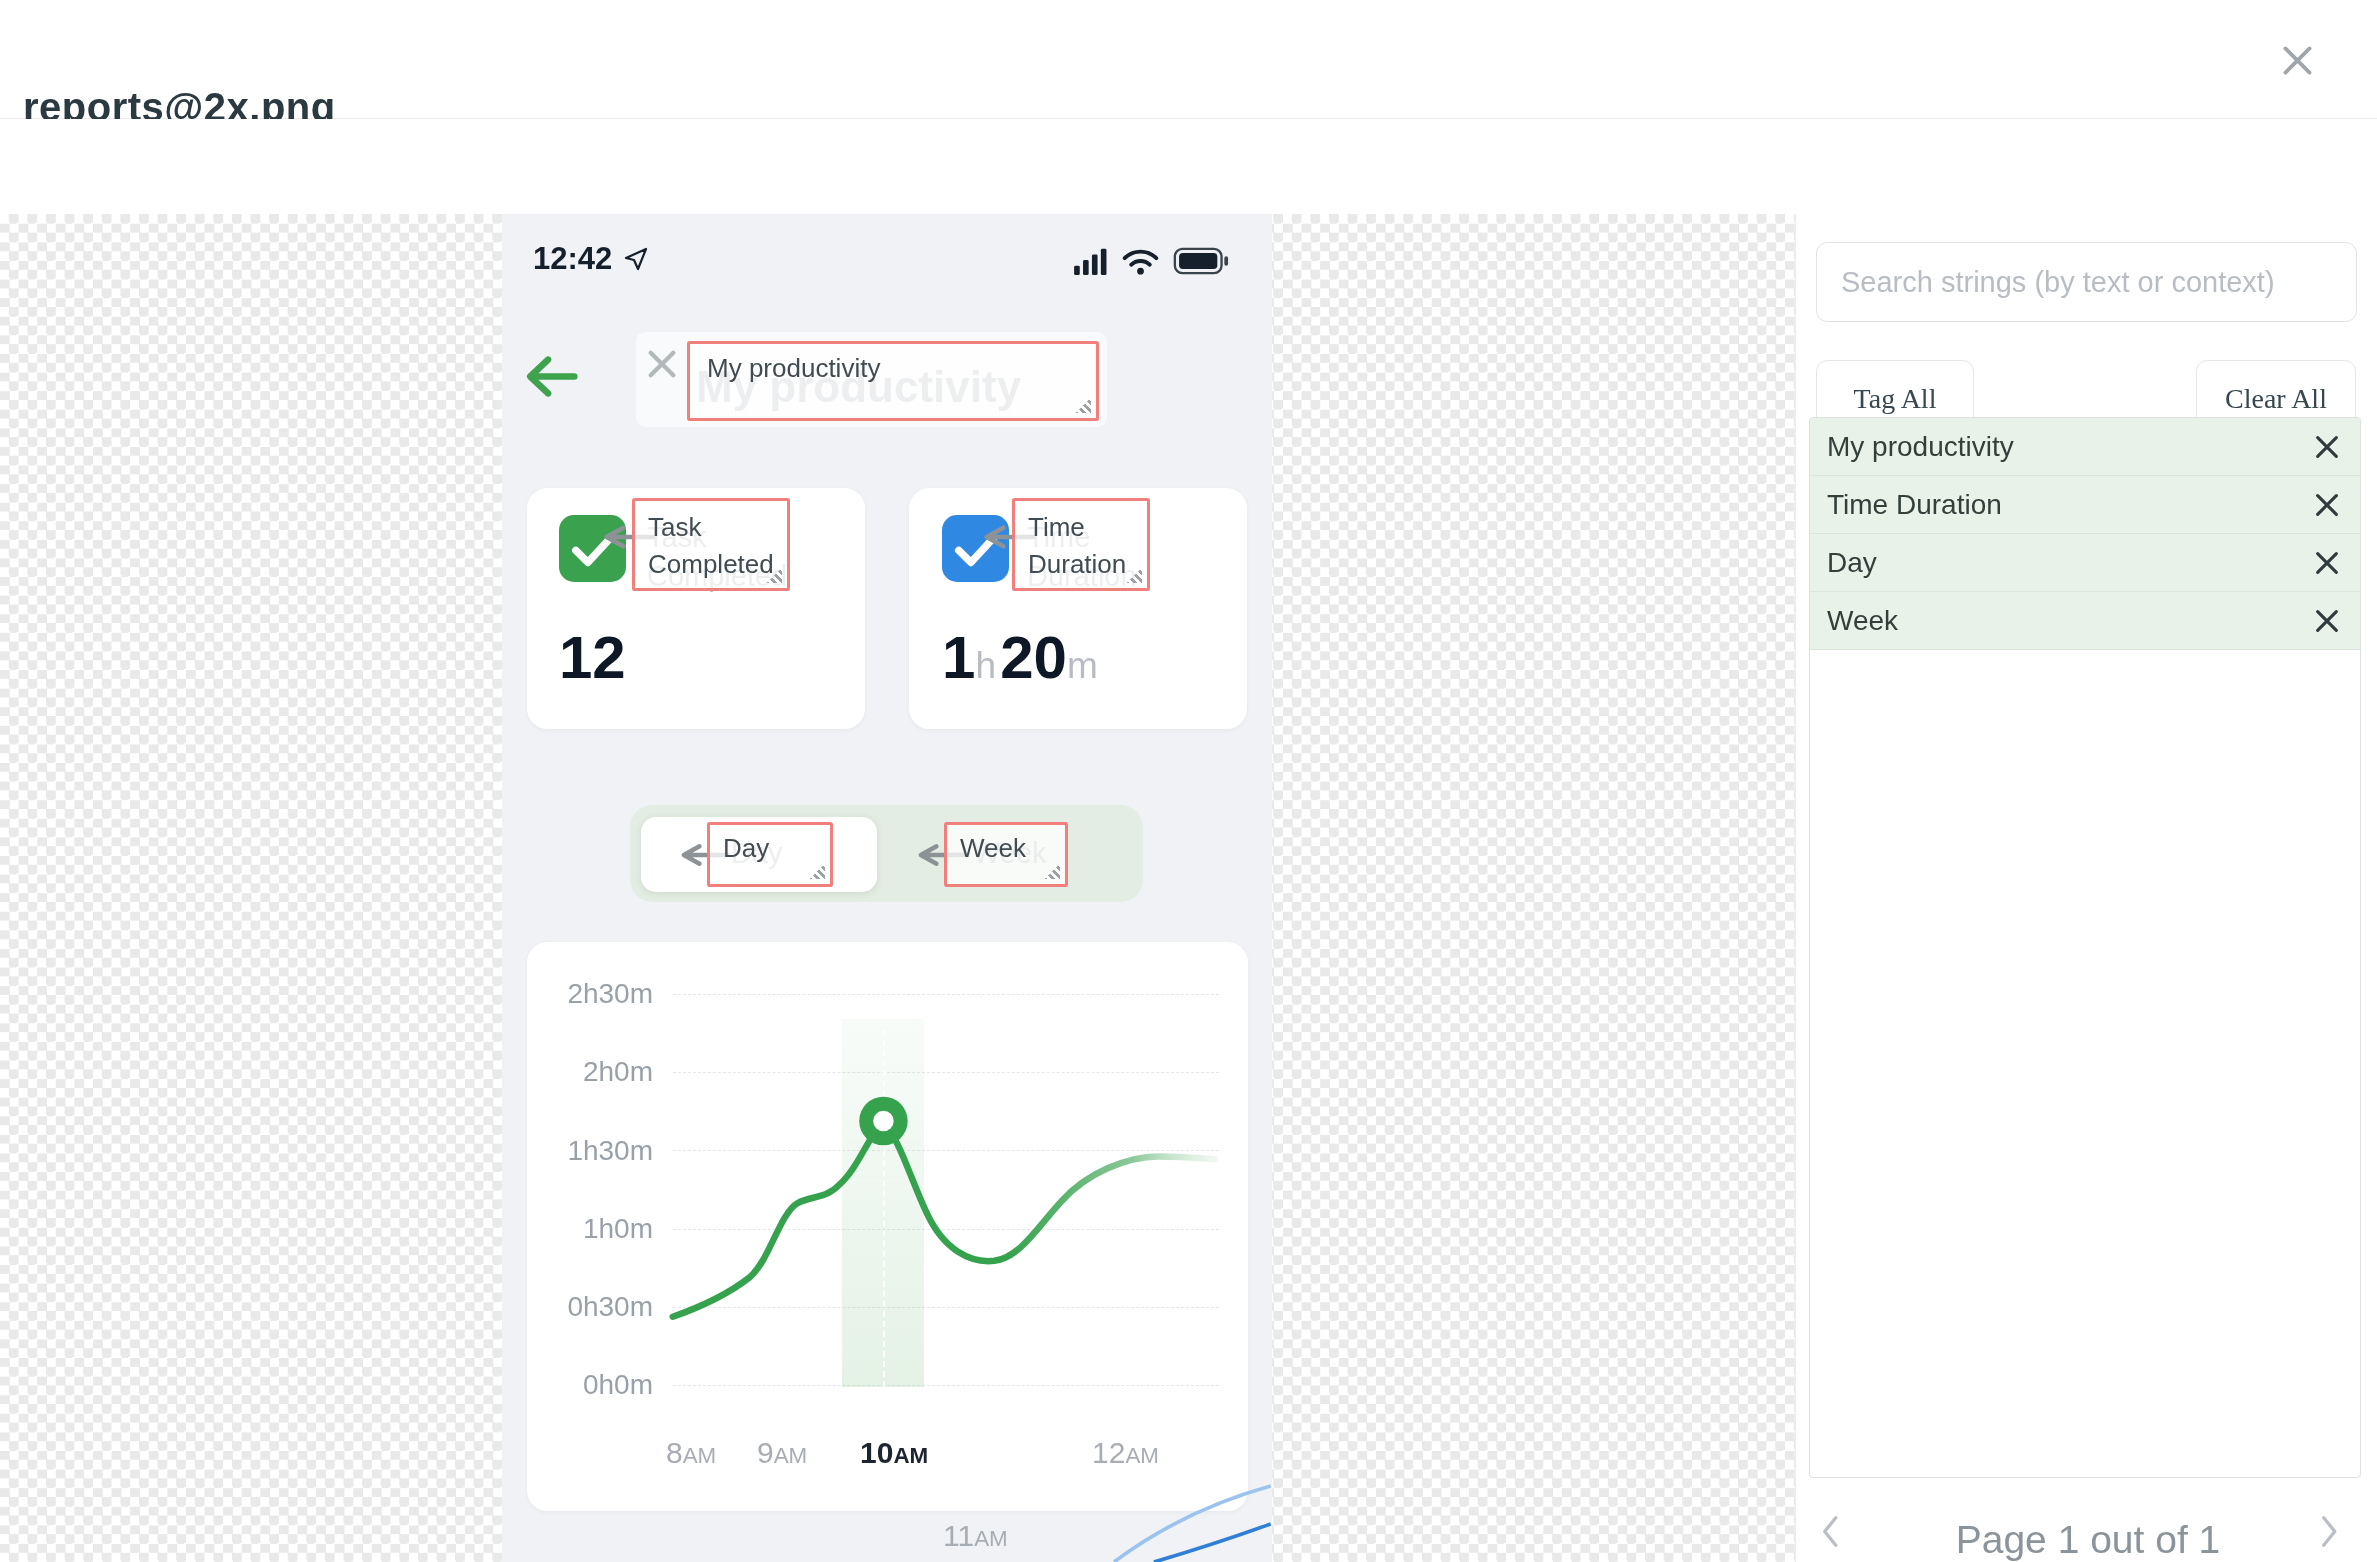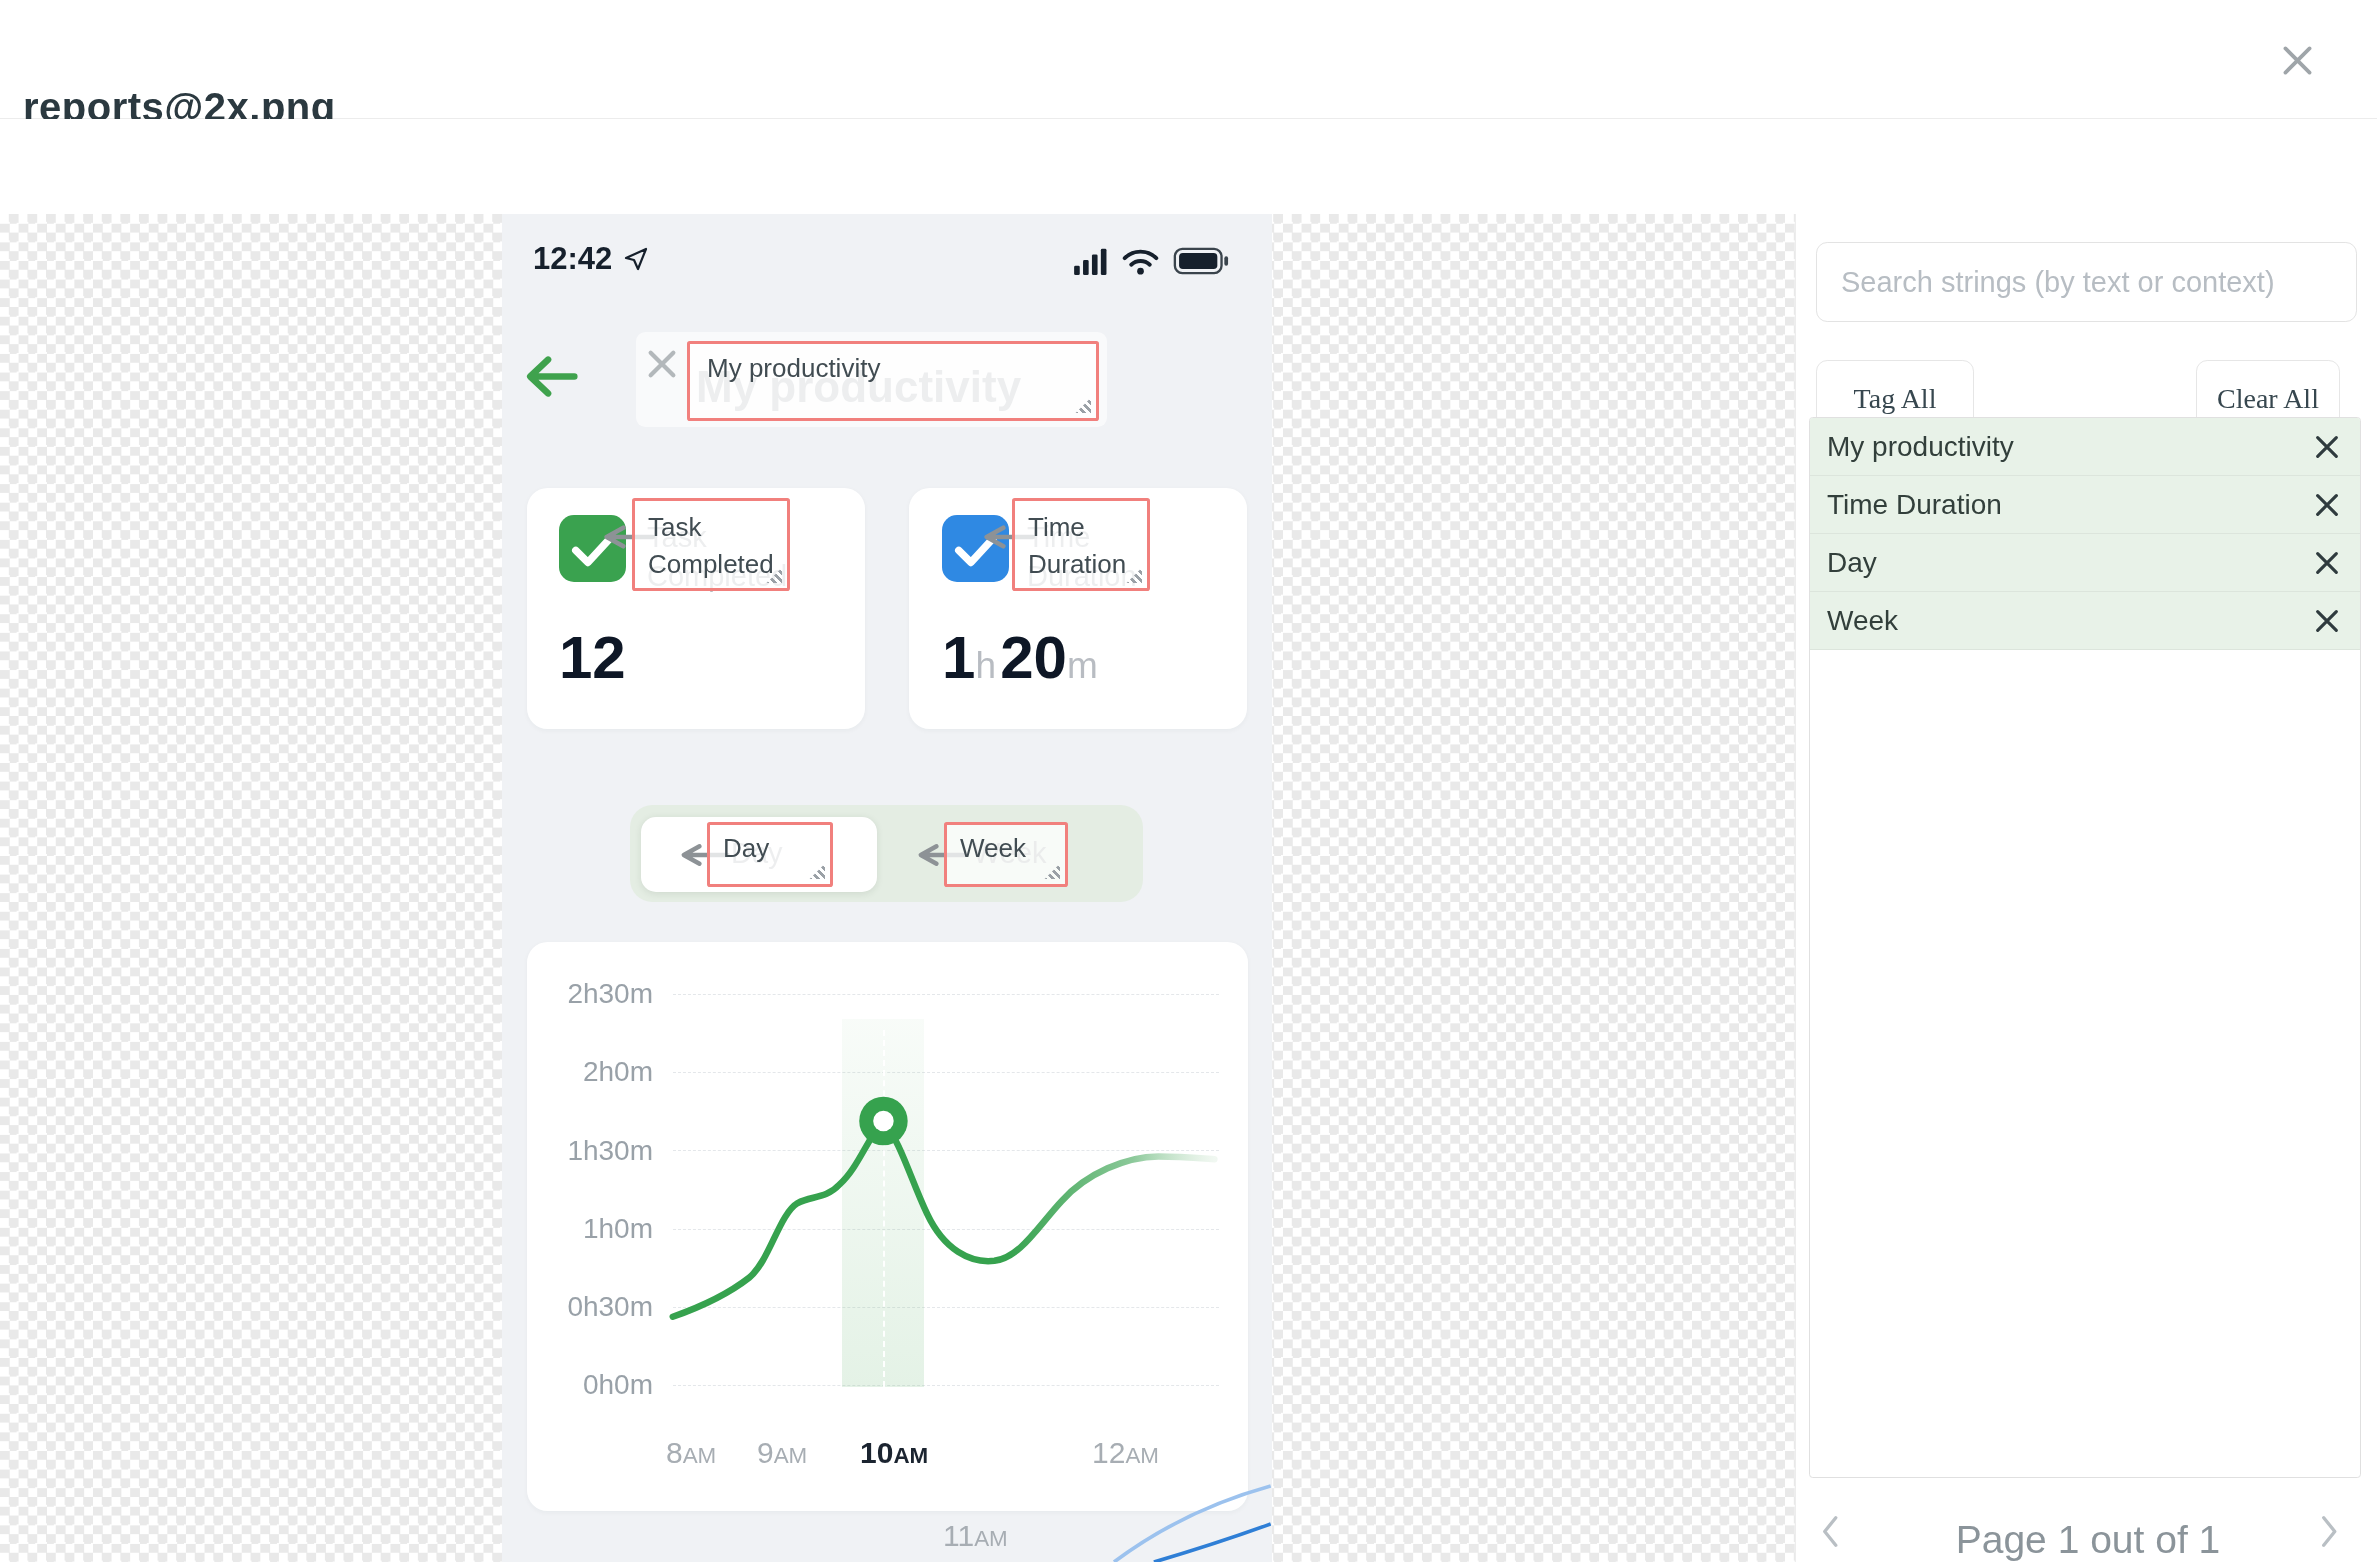--- a/index.html
+++ b/index.html
@@ -266,21 +266,21 @@
   <div class="abs xlab" style="left:1092px;top:1436px"><span>12</span><span class="sfx">AM</span></div>
 
   <svg class="abs" style="left:1072px;top:1473px" width="199" height="89" viewBox="0 0 214 96">
     <path d="M 45 96 Q 120 40 214 14" stroke="#9cc2ee" stroke-width="4" fill="none"></path>
     <path d="M 88 96 Q 150 78 214 55" stroke="#2f7fd6" stroke-width="4" fill="none"></path>
   </svg>
 
   <div class="abs side"></div>
   <input class="abs search" placeholder="Search strings (by text or context)" style="">
   <div class="abs sbtn" style="left:1816px;width:158px">Tag All</div>
-  <div class="abs sbtn" style="left:2196px;width:144px">Clear All</div>
+  <div class="abs sbtn" style="left:2196px;width:160px">Clear All</div>
 
   <div class="abs panel">
     <div class="srow">
       <span>My productivity</span>
       <svg width="28" height="28" viewBox="0 0 30 30">
           <path d="M5 5 L25 25 M25 5 L5 25" stroke="#2f3b3e" stroke-width="3.4" stroke-linecap="round"></path>
         </svg>
     </div>
     <div class="srow">
       <span>Time Duration</span>

